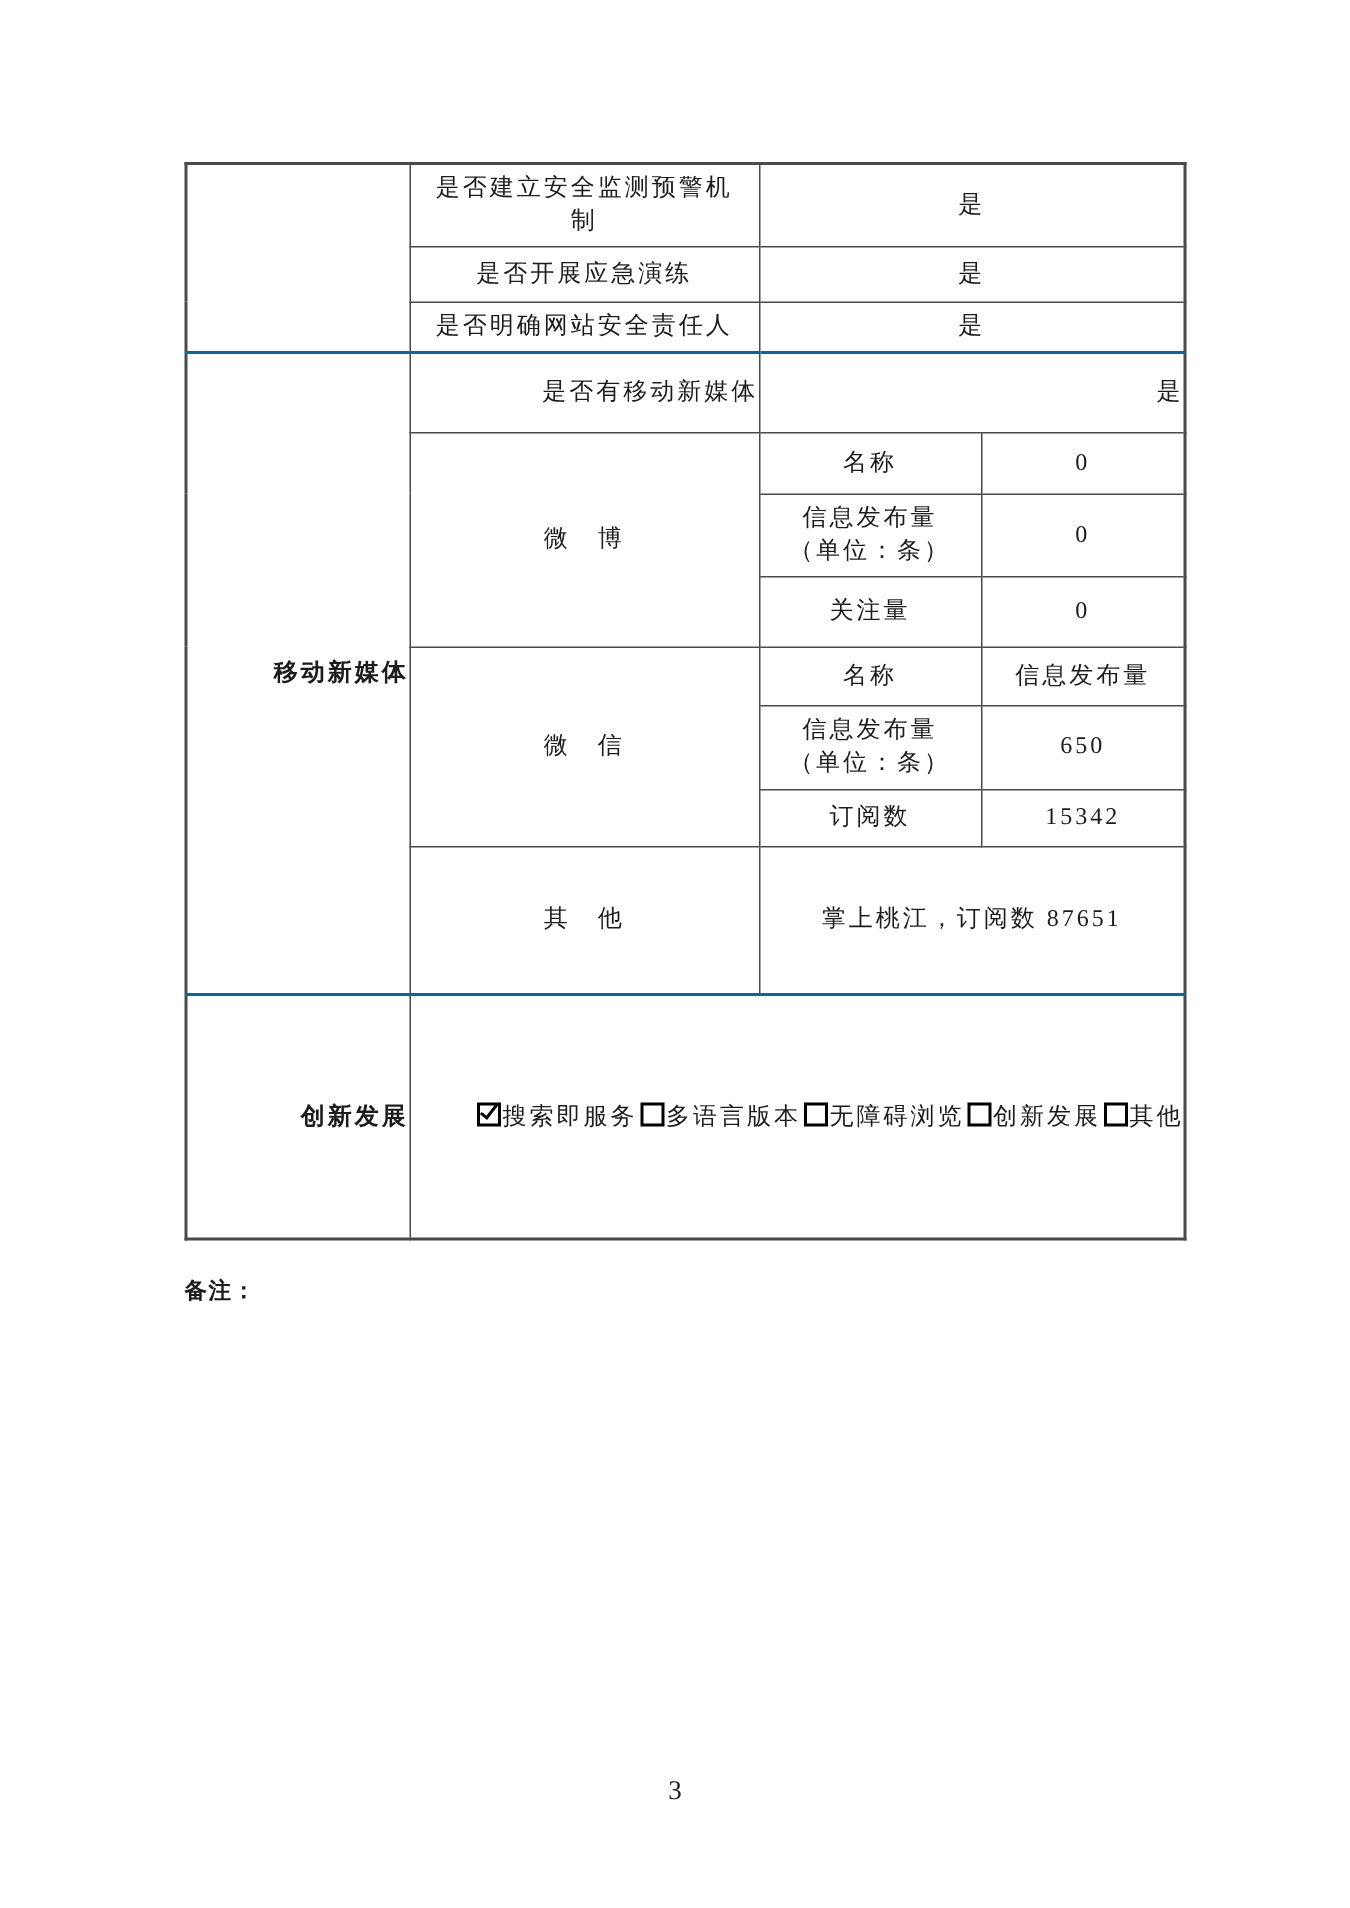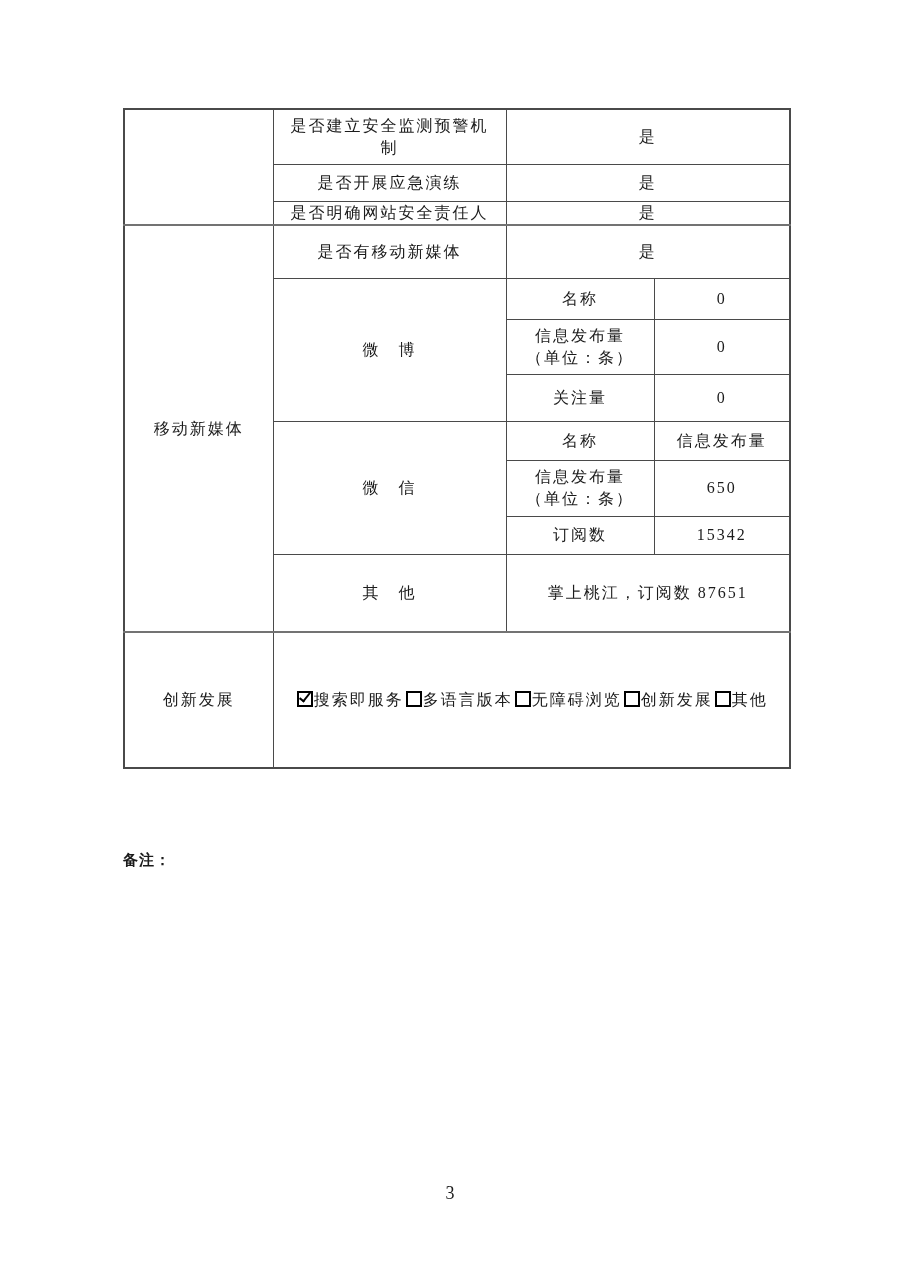--- a/index.html
+++ b/index.html
@@ -22,24 +22,24 @@
   table.report td{
     border:1px solid #4a4a4a;
     text-align:center;
     vertical-align:middle;
     font-size:16px;
     letter-spacing:2px;
     padding:0;
     line-height:22px;
     overflow:hidden;
   }
-  tr.section-top td{ border-top:2px solid #737373; }
+  tr.section-top td{ border-top:2px solid #0369a1;text-align:right; }
   .wrap-narrow{ width:198px; margin:0 auto; }
   .num{ letter-spacing:0.5px; }
-  .cat-cell{ letter-spacing:2px; }
+  .cat-cell{ letter-spacing:2px;font-weight:bold; }
   .innov-cell{
     text-align:center;
     padding-left:30px;
     padding-bottom:22px;
     letter-spacing:2px;
     font-size:17px;
     white-space:nowrap;
   }
   .checkbox{
     display:inline-block;
@@ -92,21 +92,21 @@
       <td rowspan="3"></td>
       <td>
         <div class="wrap-narrow">是否建立安全监测预警机制</div>
       </td>
       <td colspan="2">是</td>
     </tr>
     <tr style="height:37px">
       <td>是否开展应急演练</td>
       <td colspan="2">是</td>
     </tr>
-    <tr style="height:24px">
+    <tr style="height:34px">
       <td>是否明确网站安全责任人</td>
       <td colspan="2">是</td>
     </tr>
 
     <tr class="section-top" style="height:53px">
       <td rowspan="8" class="cat-cell">移动新媒体</td>
       <td>是否有移动新媒体</td>
       <td colspan="2">是</td>
     </tr>
 
@@ -137,26 +137,26 @@
         <div>信息发布量</div>
         <div>（单位：条）</div>
       </td>
       <td class="num">650</td>
     </tr>
     <tr style="height:38px">
       <td>订阅数</td>
       <td class="num">15342</td>
     </tr>
 
-    <tr style="height:78px">
+    <tr style="height:99px">
       <td>其　他</td>
       <td colspan="2" class="num">掌上桃江，订阅数 87651</td>
     </tr>
 
-    <tr class="section-top" style="height:136px">
+    <tr class="section-top" style="height:163px">
       <td class="cat-cell">创新发展</td>
       <td colspan="3" class="innov-cell">
         <span><span class="checkbox checked"></span><span>搜索即服务</span></span><span><span class="checkbox"></span><span>多语言版本</span></span><span><span class="checkbox"></span><span>无障碍浏览</span></span><span><span class="checkbox"></span><span>创新发展</span></span><span><span class="checkbox"></span><span>其他</span></span>
       </td>
     </tr>
   </tbody>
     </table>
 
   <div class="remark">备注：</div>
 

